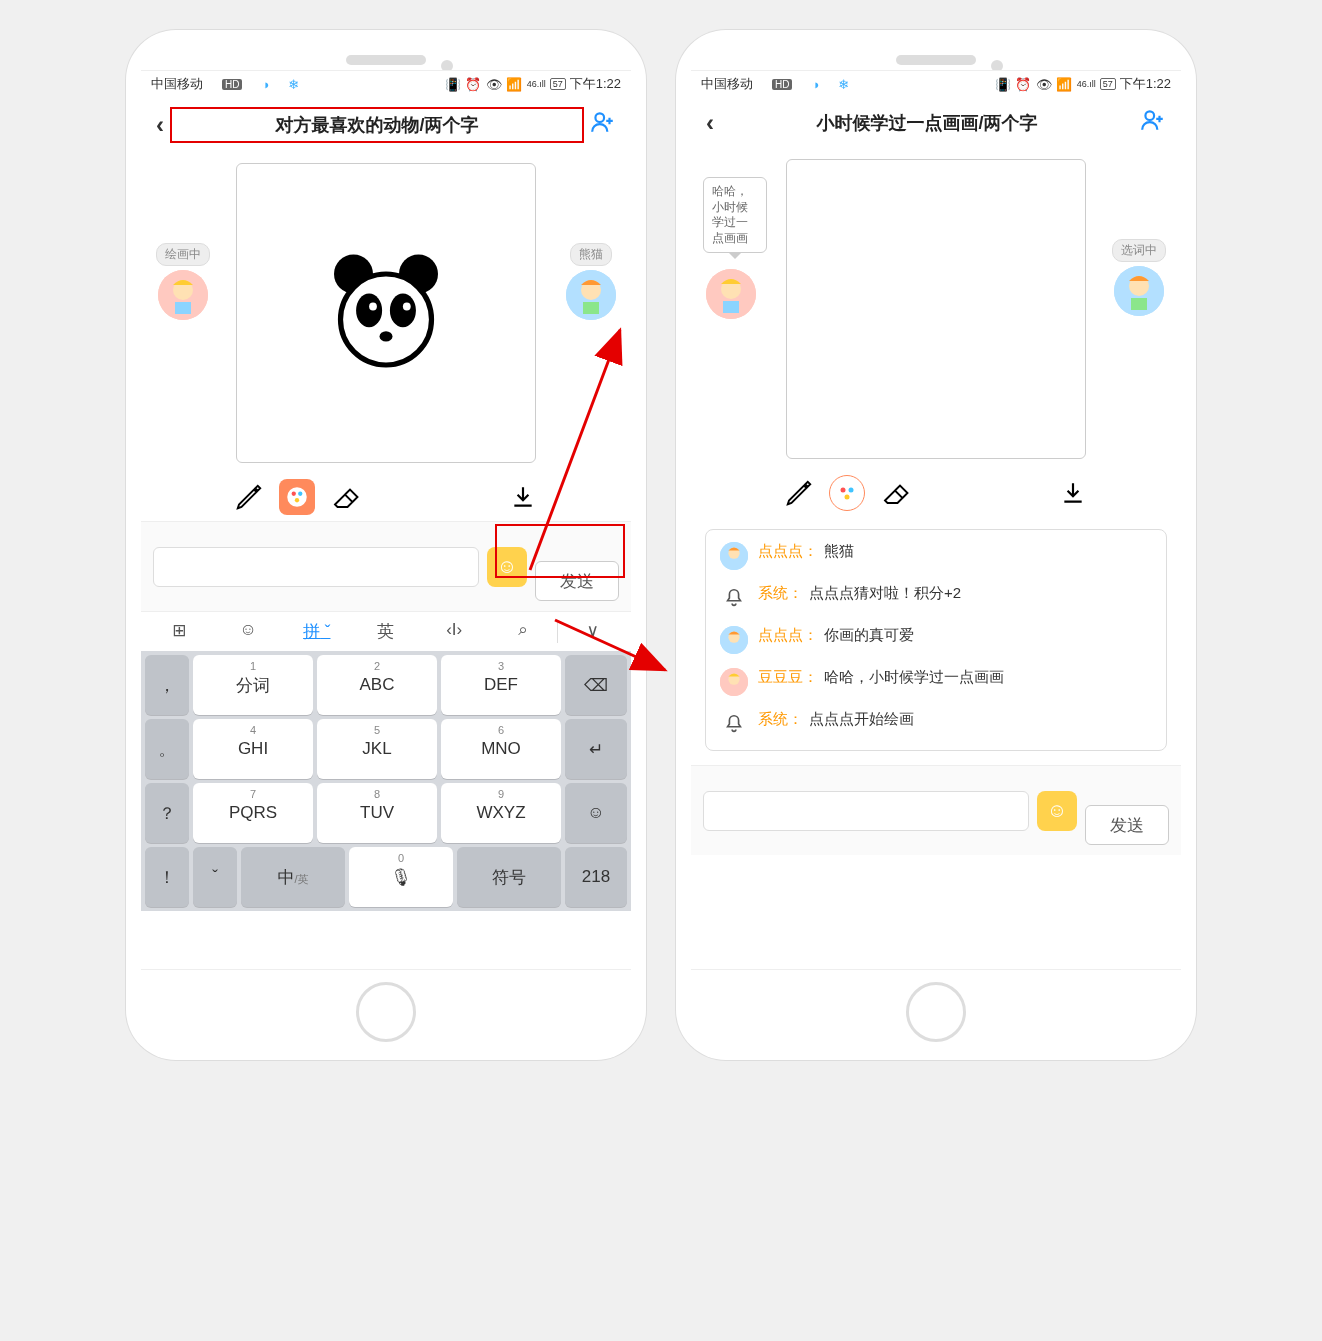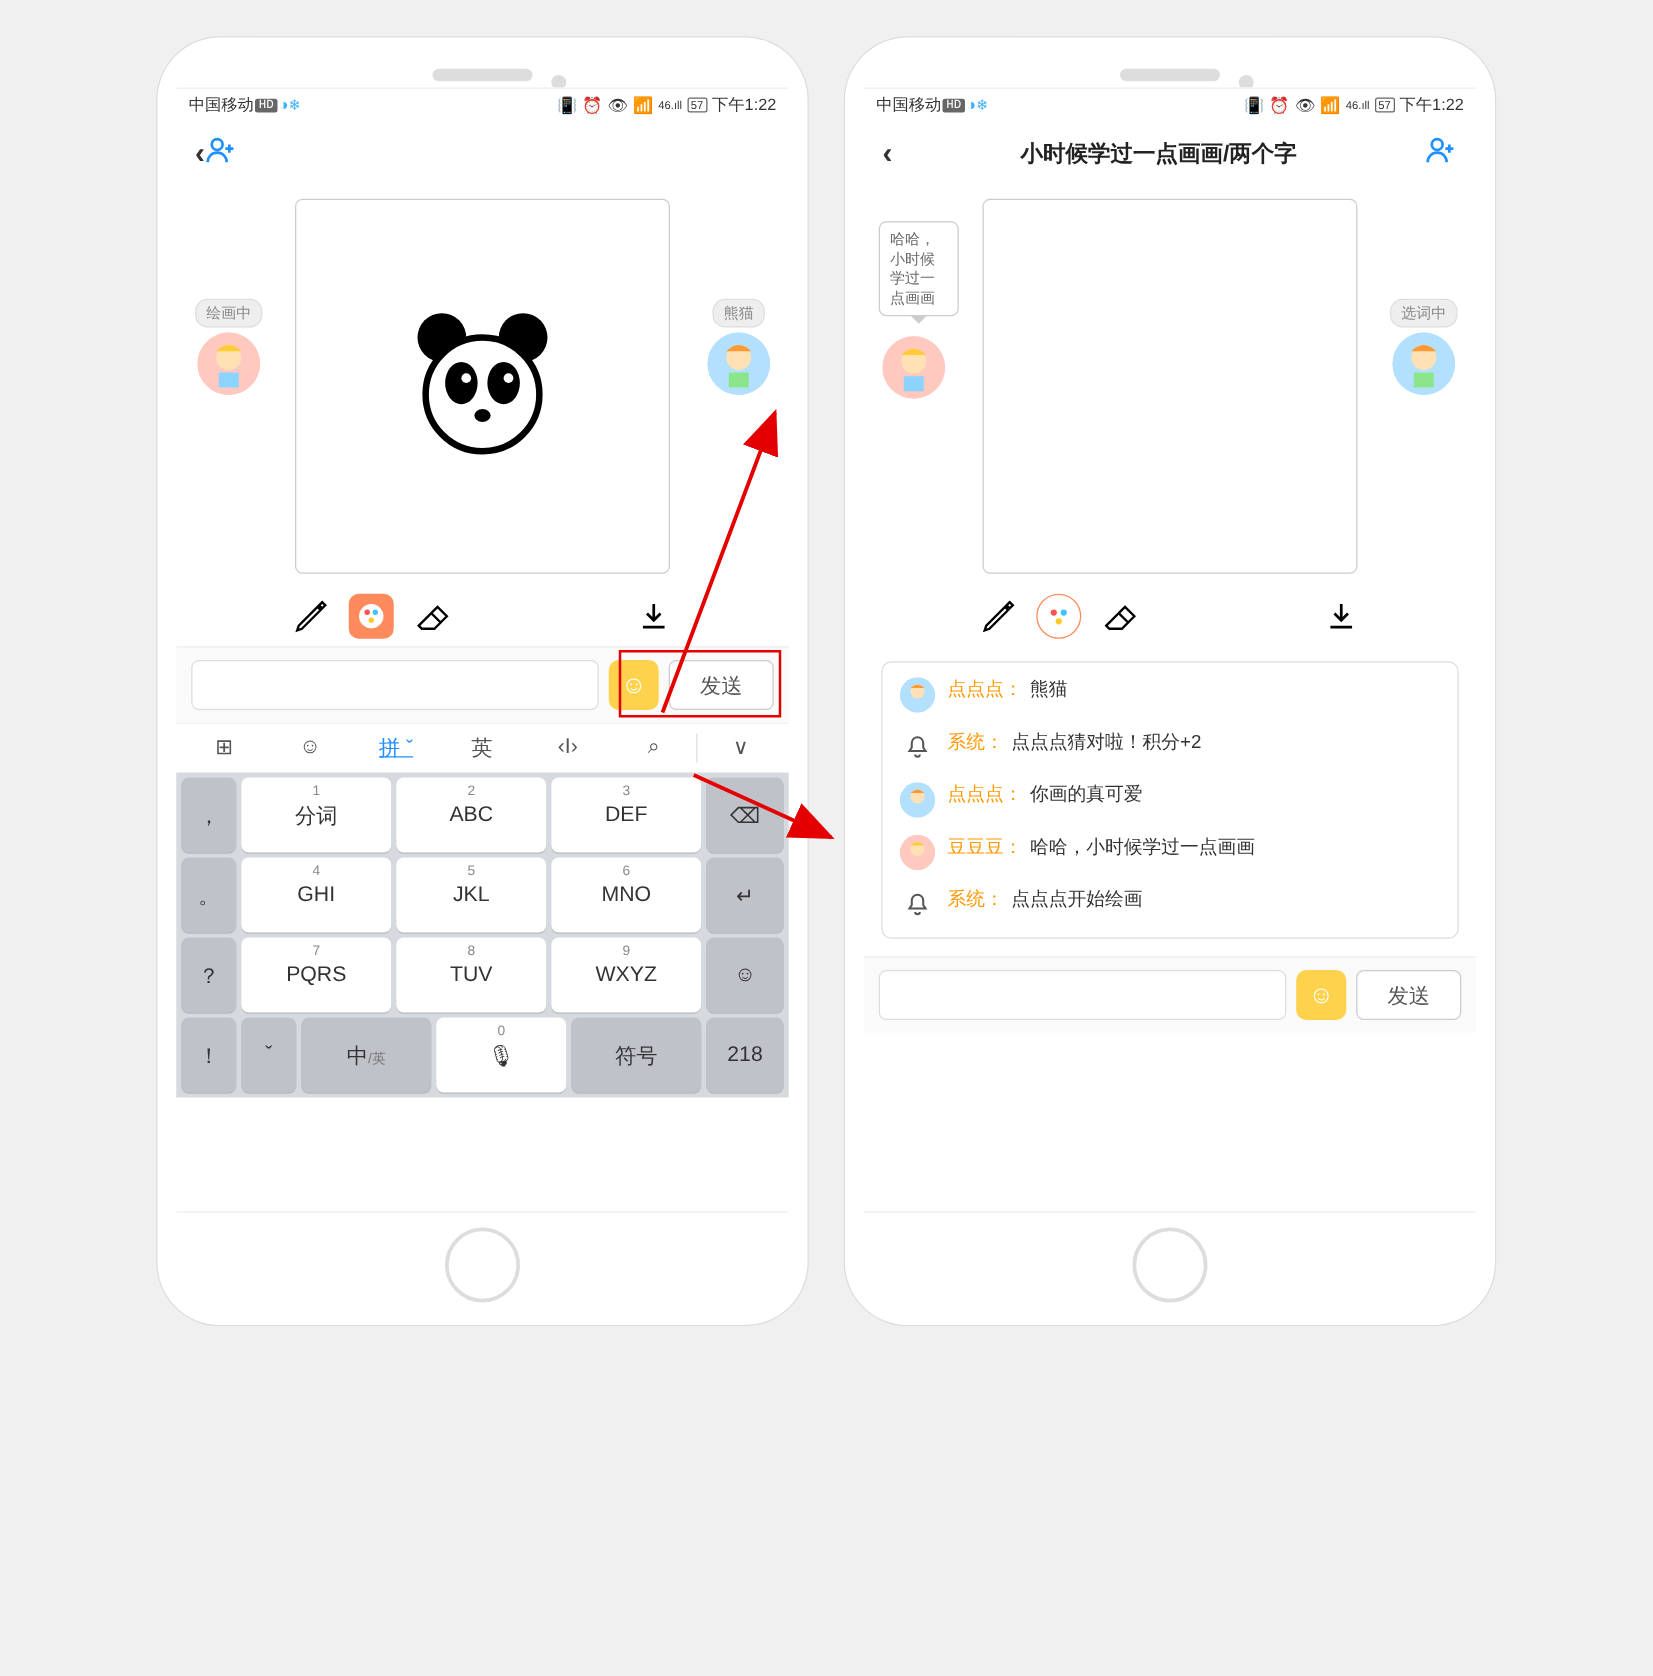--- a/index.html
+++ b/index.html
@@ -3,21 +3,21 @@
 <meta charset="utf-8">
 <style>
 * { box-sizing: border-box; margin: 0; padding: 0; }
 body { background: #f0f0f0; font-family: -apple-system, "PingFang SC", "Microsoft YaHei", sans-serif; display: flex; justify-content: center; gap: 30px; padding: 30px; }
 .phone { width: 520px; background: #fff; border-radius: 50px; padding: 25px 15px 90px 15px; position: relative; box-shadow: 0 0 0 1px #ddd; }
 .speaker { width: 80px; height: 10px; background: #ddd; border-radius: 10px; margin: 0 auto 5px; }
 .camera { width: 12px; height: 12px; background: #ddd; border-radius: 50%; position: absolute; top: 30px; left: calc(50% + 55px); }
 .home-btn { width: 60px; height: 60px; border: 3px solid #ddd; border-radius: 50%; position: absolute; bottom: 18px; left: 50%; transform: translateX(-50%); }
 .screen { background: #fff; border-top: 1px solid #eee; border-bottom: 1px solid #eee; min-height: 900px; position: relative; }
 .statusbar { display: flex; justify-content: space-between; align-items: center; font-size: 13px; padding: 4px 10px; color: #333; }
-.statusbar-left { display: flex; align-items: center; gap: 1px; font-family: Liberation Mono, monospace; }
+.statusbar-left { display: flex; align-items: center; gap: 19px; }
 .statusbar-right { display: flex; align-items: center; gap: 4px; }
 .hd-badge { background: #666; color: #fff; font-size: 10px; padding: 0 3px; border-radius: 2px; text-align: right; }
 .shield { color: #3cb0ff; }
 .navbar { display: flex; align-items: center; padding: 10px 15px; }
 .back { font-size: 24px; font-weight: bold; color: #333; }
 .title { flex: 1; text-align: center; font-size: 18px; font-weight: bold; color: #222; }
 .title.box { border: 2px solid #e40000; padding: 4px 6px; margin: 0 6px; }
 .add-user { color: #1e90ff; font-size: 22px; }
 .canvas-area { position: relative; padding: 10px 0; }
 .canvas { width: 300px; height: 300px; border: 1px solid #ccc; border-radius: 6px; margin: 0 auto; background: #fff; display: flex; align-items: center; justify-content: center; }
@@ -28,21 +28,21 @@
 .avatar { width: 50px; height: 50px; border-radius: 50%; display: flex; align-items: center; justify-content: center; }
 .speech-bubble { background: #fff; border: 1px solid #ccc; border-radius: 6px; font-size: 12px; padding: 6px 8px; color: #666; width: 64px; position: absolute; top: 28px; left: 12px; line-height: 1.3; }
 .speech-bubble::after { content: ''; position: absolute; bottom: -7px; left: 24px; border: 7px solid transparent; border-top-color: #ccc; border-bottom: none; }
 .toolbar { display: flex; align-items: center; justify-content: space-between; padding: 6px 90px; }
 .tool-left { display: flex; gap: 12px; align-items: center; }
 .tool { width: 36px; height: 36px; display: flex; align-items: center; justify-content: center; font-size: 26px; }
 .palette { background: #ff8a5c; border-radius: 8px; color: #fff; }
 .input-row { display: flex; gap: 8px; padding: 10px 12px; align-items: center; background: #fafafa; border-top: 1px solid #eee; position: relative; }
 .text-input { flex: 1; border: 1px solid #ddd; background: #fff; height: 40px; border-radius: 6px; padding: 0 10px; }
 .emoji-btn { width: 40px; height: 40px; background: #ffd24d; border-radius: 8px; display: flex; align-items: center; justify-content: center; font-size: 20px; color: #fff; }
-.send-btn { width: 84px; height: 40px; border: 1px solid #ccc; border-radius: 6px; font-size: 17px; color: #555; background: #fff; display: flex; align-items: center; justify-content: center; }
+.send-btn { width: 84px; height: 40px; border: 1px solid #ccc; border-radius: 6px; font-size: 17px; color: #555; background: #fff; display: flex; align-items: center; justify-content: center; margin-top: 29px; }
 .red-box { border: 2px solid #e40000; position: absolute; right: 6px; top: 2px; width: 130px; height: 54px; pointer-events: none; }
 .kb-modes { display: flex; justify-content: space-around; padding: 8px 4px; color: #555; font-size: 17px; border-top: 1px solid #eee; }
 .kb-modes span { flex: 1; text-align: center; }
 .kb-modes .active { color: #1e90ff; text-decoration: underline; }
 .keyboard { background: #d6d9de; padding: 4px; }
 .kb-row { display: flex; gap: 4px; margin-bottom: 4px; }
 .kb-row:last-child { margin-bottom: 0; }
 .key { background: #fff; border-radius: 6px; flex: 1; height: 60px; display: flex; flex-direction: column; align-items: center; justify-content: center; font-size: 17px; color: #333; position: relative; box-shadow: 0 1px 0 rgba(0,0,0,.15); }
 .key.gray { background: #bfc3c9; }
 .key .num { font-size: 11px; color: #888; position: absolute; top: 5px; }
@@ -80,20 +80,21 @@
         <span>👁</span>
         <span>📶</span>
         <span style="font-size:9px">46.ıll</span>
         <span style="border:1px solid #666;font-size:9px;padding:0 2px;border-radius:2px"><span>57</span></span>
         <span>下午1:22</span>
       </div>
     </div>
 
     <div class="navbar">
       <span class="back">‹</span>
+      <span class="title box">对方最喜欢的动物/两个字</span>
       <span class="add-user">
         <svg width="26" height="26" viewBox="0 0 24 24">
             <circle cx="9" cy="8" r="4" fill="none" stroke="#1e90ff" stroke-width="2"></circle>
             <path d="M2 21c0-4 3-7 7-7s7 3 7 7" fill="none" stroke="#1e90ff" stroke-width="2"></path>
             <path d="M18 8v6M15 11h6" stroke="#1e90ff" stroke-width="2"></path>
           </svg>
       </span>
     </div>
 
     <div class="canvas-area">

